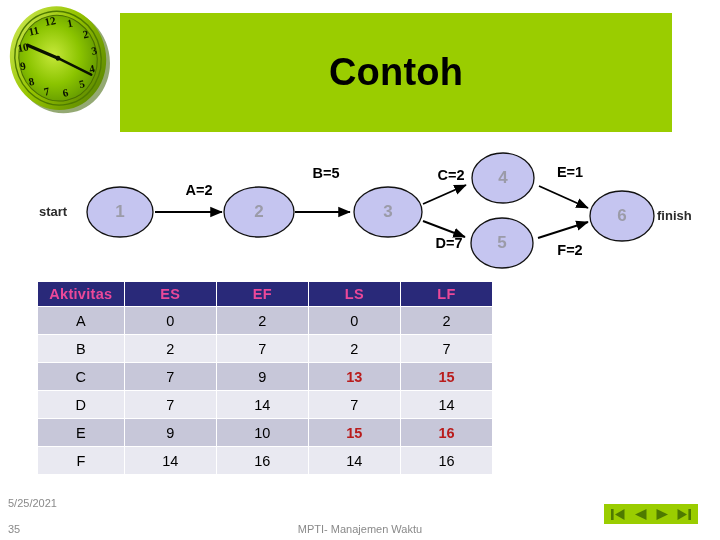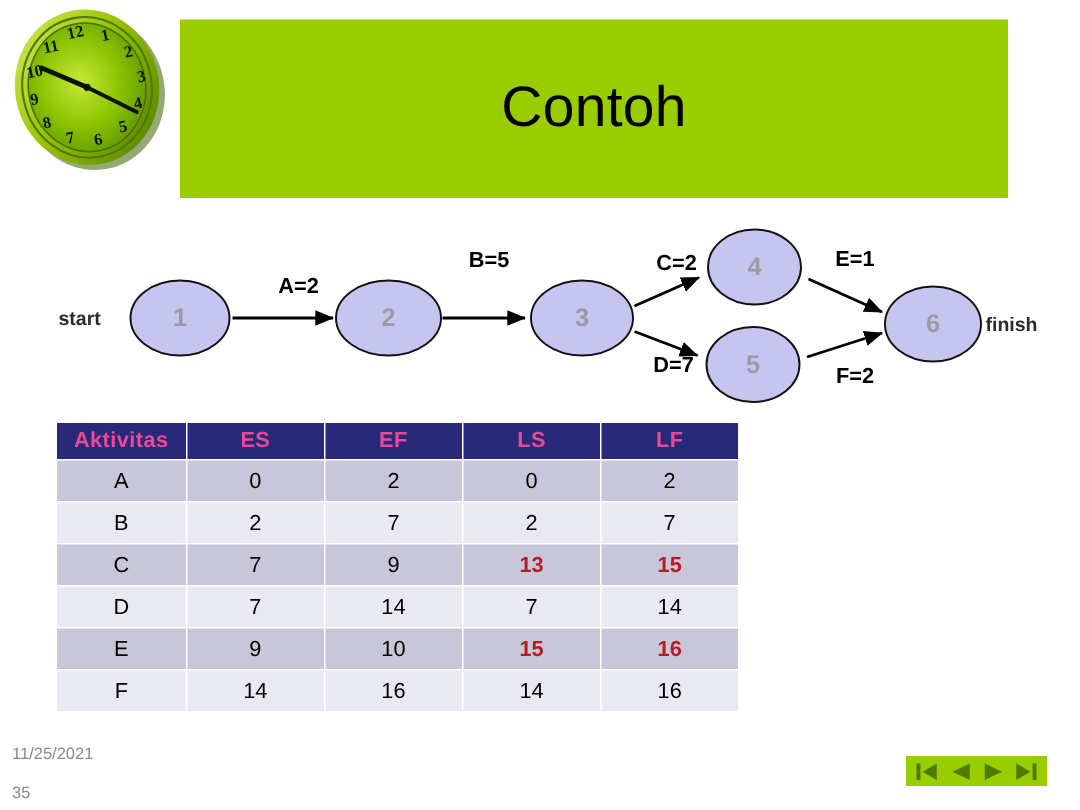--- a/index.html
+++ b/index.html
@@ -28,21 +28,21 @@
   #slide-title {
     position: absolute;
     left: 0;
     top: 0;
     width: 552px;
     height: 119px;
     display: flex;
     align-items: center;
     justify-content: center;
     font-size: 38px;
-    font-weight: 400;
+    font-weight: 700;
     color: #000000;
     letter-spacing: 0.2px;
   }
 
   
   #clock-image {
     position: absolute;
     left: 3px;
     top: 2px;
     width: 113px;
@@ -295,22 +295,23 @@
       <td>F</td>
       <td>14</td>
       <td>16</td>
       <td>14</td>
       <td>16</td>
     </tr>
   </tbody>
 </table>
 
 <div id="footer">
-  <div id="footer-date">11/25/2021</div>
+  <div id="footer-date">5/25/2021</div>
   <div id="footer-page">35</div>
+  <div id="footer-subject">MPTI- Manajemen Waktu</div>
 </div>
 
 <div id="nav-buttons">
   <div class="nav-btn">
     <svg width="16" height="13" viewBox="0 0 16 13">
       <rect x="1" y="1" width="2.6" height="11" fill="#4E7A00"></rect>
       <path d="M14.5,1 L14.5,12 L5,6.5 z" fill="#4E7A00"></path>
     </svg>
   </div>
   <div class="nav-btn">

